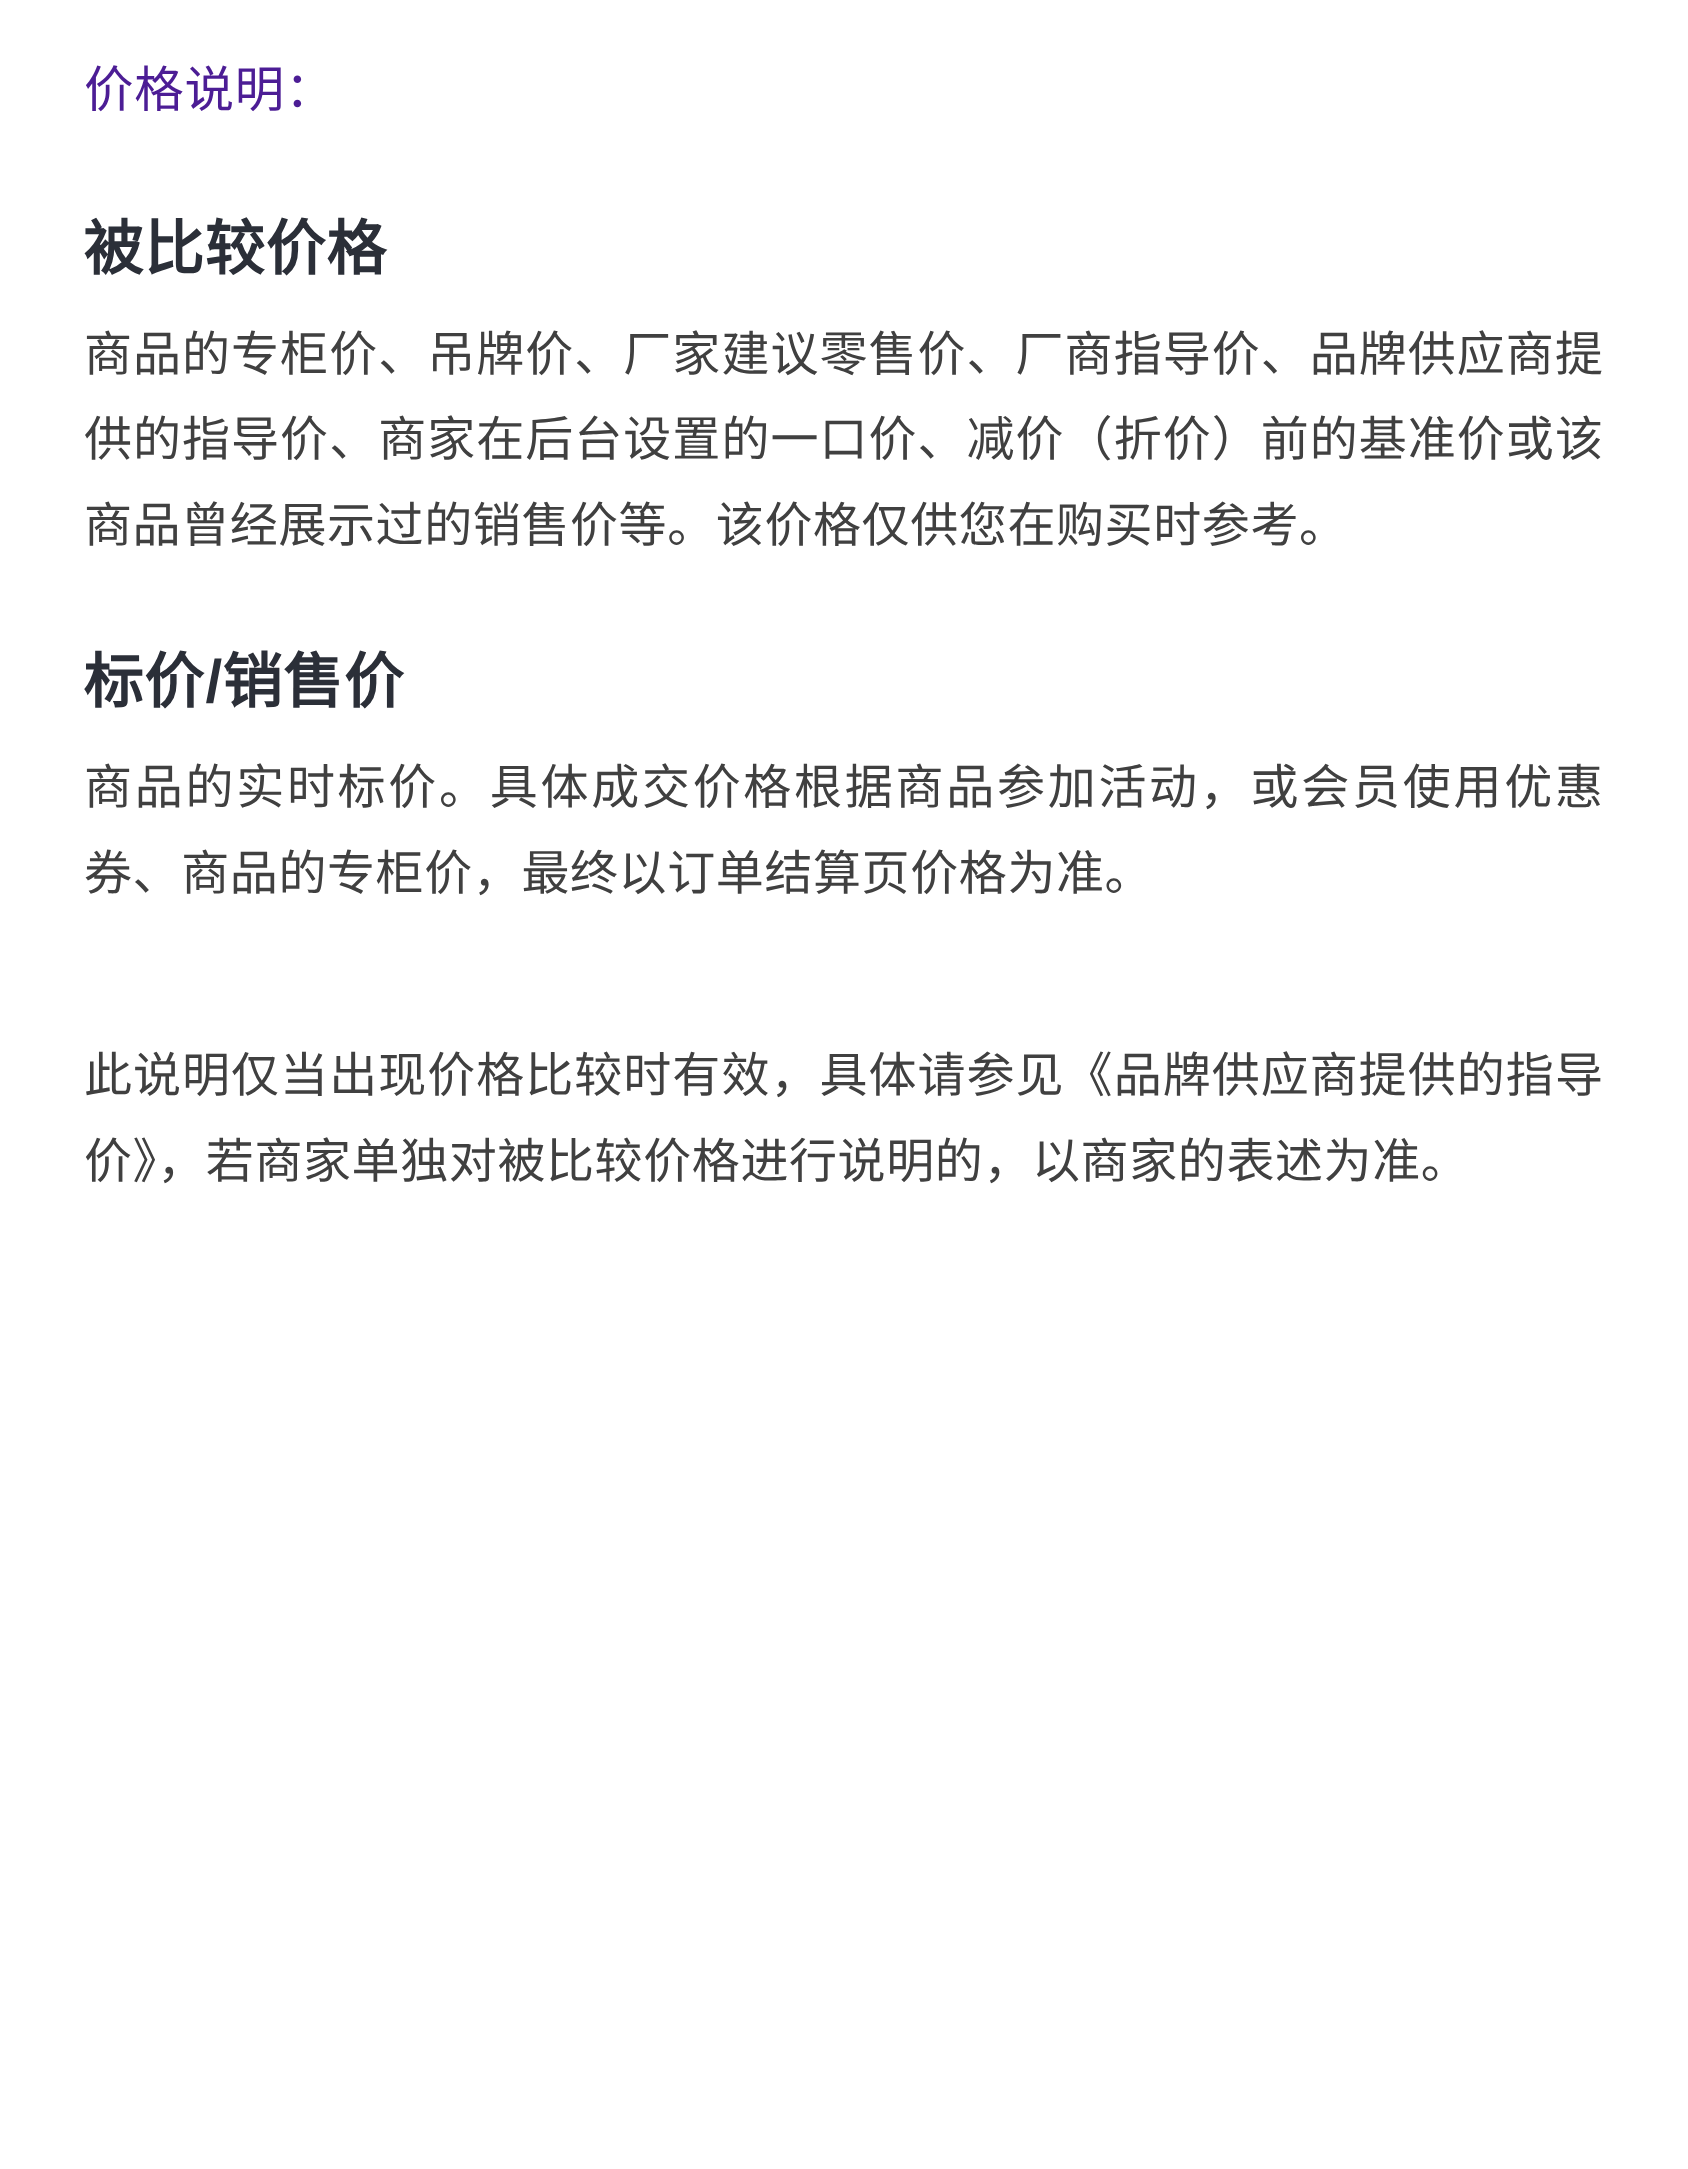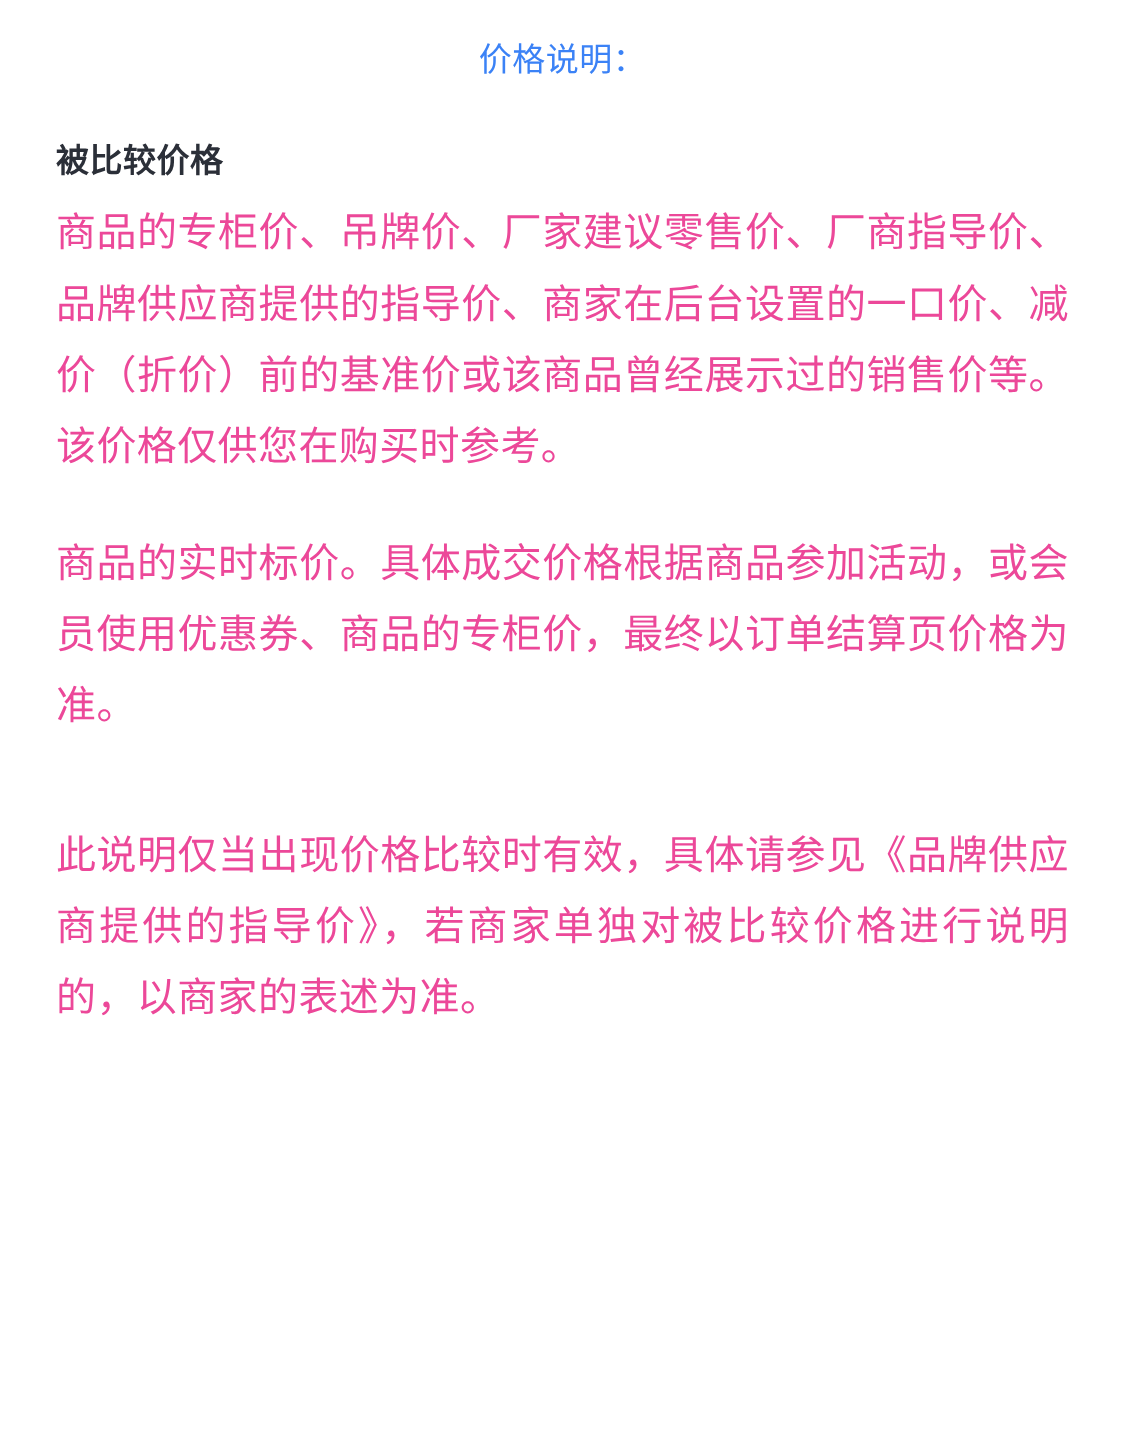--- a/index.html
+++ b/index.html
@@ -16,41 +16,40 @@
   .page {
     box-sizing: border-box;
     width: 1125px;
     min-height: 1446px;
     padding: 36px 56px 40px 56px;
     background: #ffffff;
   }
   .doc-title {
     font-size: 33px;
     line-height: 1.45;
-    color: #3b82f6;
+    color: #4c1d95;
     font-weight: 400;
     margin: 0 0 52px 0;
     letter-spacing: 0.5px;
-    text-align: center;
   }
   .section {
     margin-bottom: 46px;
   }
   .section-heading {
-    font-size: 33px;
+    font-size: 40px;
     line-height: 1.5;
     color: #2b2f38;
     font-weight: 700;
     margin: 0 0 12px 0;
     letter-spacing: 0.5px;
   }
   .para {
-    font-size: 40px;
+    font-size: 32px;
     line-height: 1.78;
-    color: #ec4899;
+    color: #404040;
     font-weight: 400;
     margin: 0 0 38px 0;
     letter-spacing: 0.4px;
     text-align: justify;
     text-justify: inter-ideograph;
   }
   .para:last-child {
     margin-bottom: 0;
   }
   .block-gap {
@@ -63,19 +62,20 @@
 <div class="page">
 
   <h1 class="doc-title">价格说明：</h1>
 
   <div class="section">
     <h2 class="section-heading">被比较价格</h2>
     <p class="para">商品的专柜价、吊牌价、厂家建议零售价、厂商指导价、品牌供应商提供的指导价、商家在后台设置的一口价、减价（折价）前的基准价或该商品曾经展示过的销售价等。该价格仅供您在购买时参考。</p>
   </div>
 
   <div class="section">
+    <h2 class="section-heading">标价/销售价</h2>
     <p class="para">商品的实时标价。具体成交价格根据商品参加活动，或会员使用优惠券、商品的专柜价，最终以订单结算页价格为准。</p>
     <div class="block-gap"></div>
     <div class="block-gap"></div>
     <p class="para">此说明仅当出现价格比较时有效，具体请参见《品牌供应商提供的指导价》，若商家单独对被比较价格进行说明的，以商家的表述为准。</p>
   </div>
 
 </div>
 
 </body></html>

